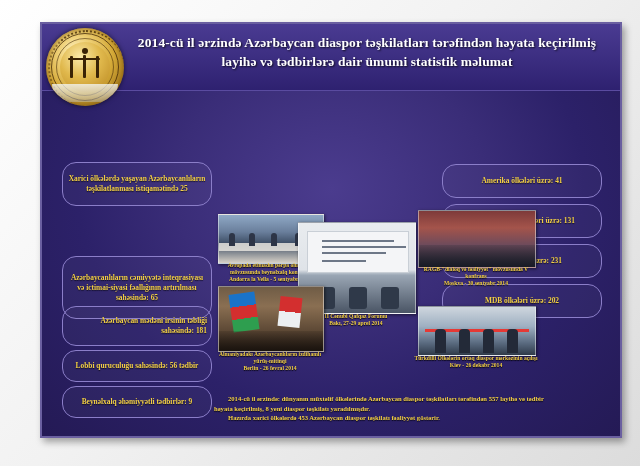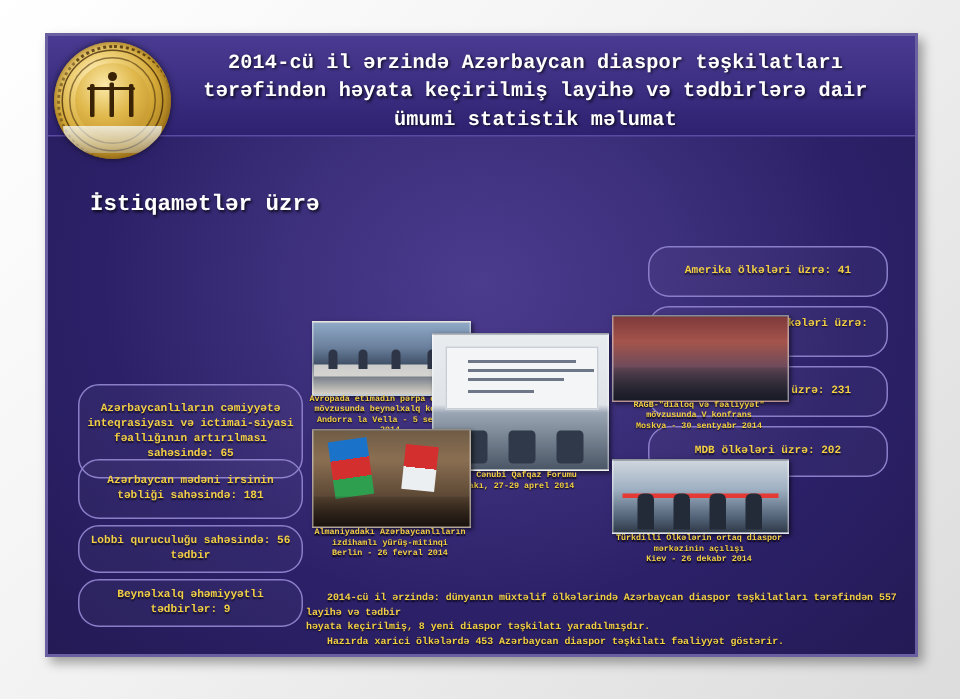--- a/index.html
+++ b/index.html
@@ -2,27 +2,26 @@
 <html><head>
 <meta charset="utf-8">
 <style>
   html,body{margin:0;padding:0;}
   body{
     width:640px;height:466px;overflow:hidden;
     background:linear-gradient(135deg,#ffffff 0%,#f2f2f2 45%,#dcdcdc 100%);
     font-family:"Liberation Serif", serif;
   }
   #poster{
-    position:absolute;left:30px;top:22px;width:578px;height:412px;
+    position:absolute;left:40px;top:22px;width:578px;height:412px;
     border:2px solid #6a5fa0;
     box-shadow:3px 4px 7px rgba(0,0,0,.35);
     background:
       radial-gradient(ellipse at 50% 40%, #4b3c8e 0%, #3a2d78 38%, #2c2169 62%, #241a55 100%);
     overflow:hidden;
-    font-family:Liberation Mono, monospace;
   }
   
   #header{
     position:absolute;left:0;top:0;width:578px;height:66px;
     background:linear-gradient(180deg,#4a3b92 0%,#3b2d80 55%,#2e2170 100%);
     border-bottom:1px solid #5a4ba0;
   }
   #title{
     position:absolute;left:82px;top:9px;width:486px;
     text-align:center;color:#ffffff;
@@ -87,21 +86,21 @@
     display:flex;align-items:center;justify-content:center;
     padding:2px 4px;
     box-sizing:border-box;
     text-shadow:0 1px 1px rgba(0,0,0,.65);
     background:rgba(255,255,255,.03);
   }
   
   #L0{left:20px;top:138px;width:150px;height:44px;}
   #L1{left:20px;top:186px;width:150px;height:42px;}
   #L2{left:20px;top:232px;width:150px;height:63px;}
-  #L3{left:20px;top:282px;width:150px;height:40px;}
+  #L3{left:20px;top:282px;width:150px;height:40px;text-align:right;}
   #L4{left:20px;top:326px;width:150px;height:32px;}
   #L5{left:20px;top:362px;width:150px;height:32px;}
   
   #R0{left:400px;top:140px;width:160px;height:34px;}
   #R1{left:400px;top:180px;width:160px;height:34px;}
   #R2{left:400px;top:220px;width:160px;height:34px;}
   #R3{left:400px;top:260px;width:160px;height:34px;}
   
   .photo{
     position:absolute;overflow:hidden;
@@ -172,22 +171,22 @@
       <div class="water"></div>
       <div class="sun"></div>
       <div class="fig" style="left:24px;top:28px;height:22px;"></div>
       <div class="fig" style="left:37px;top:27px;height:23px;"></div>
       <div class="fig" style="left:50px;top:28px;height:22px;"></div>
       <div class="fig" style="left:22px;top:30px;width:32px;height:2px;"></div>
     </div>
     <div id="title">2014-cü il ərzində Azərbaycan diaspor təşkilatları tərəfindən həyata keçirilmiş layihə və tədbirlərə dair ümumi statistik məlumat</div>
   </div>
 
-  <div class="sec-head" id="head-left">İstiqamətlər üzrə</div>
-
+
+  <div class="pill" id="L0">Xarici ölkələrdə yaşayan Azərbaycanlıların təşkilatlanması istiqamətində 25</div>
   <div class="pill" id="L2">Azərbaycanlıların cəmiyyətə inteqrasiyası və ictimai-siyasi fəallığının artırılması sahəsində: 65</div>
   <div class="pill" id="L3">Azərbaycan mədəni irsinin təbliği sahəsində: 181</div>
   <div class="pill" id="L4">Lobbi quruculuğu sahəsində: 56 tədbir</div>
   <div class="pill" id="L5">Beynəlxalq əhəmiyyətli tədbirlər: 9</div>
 
   <div class="pill" id="R0">Amerika ölkələri üzrə: 41</div>
   <div class="pill" id="R1">Asiya və Afrika ölkələri üzrə: 131</div>
   <div class="pill" id="R2">Avropa ölkələri üzrə: 231</div>
   <div class="pill" id="R3">MDB ölkələri üzrə: 202</div>
 

